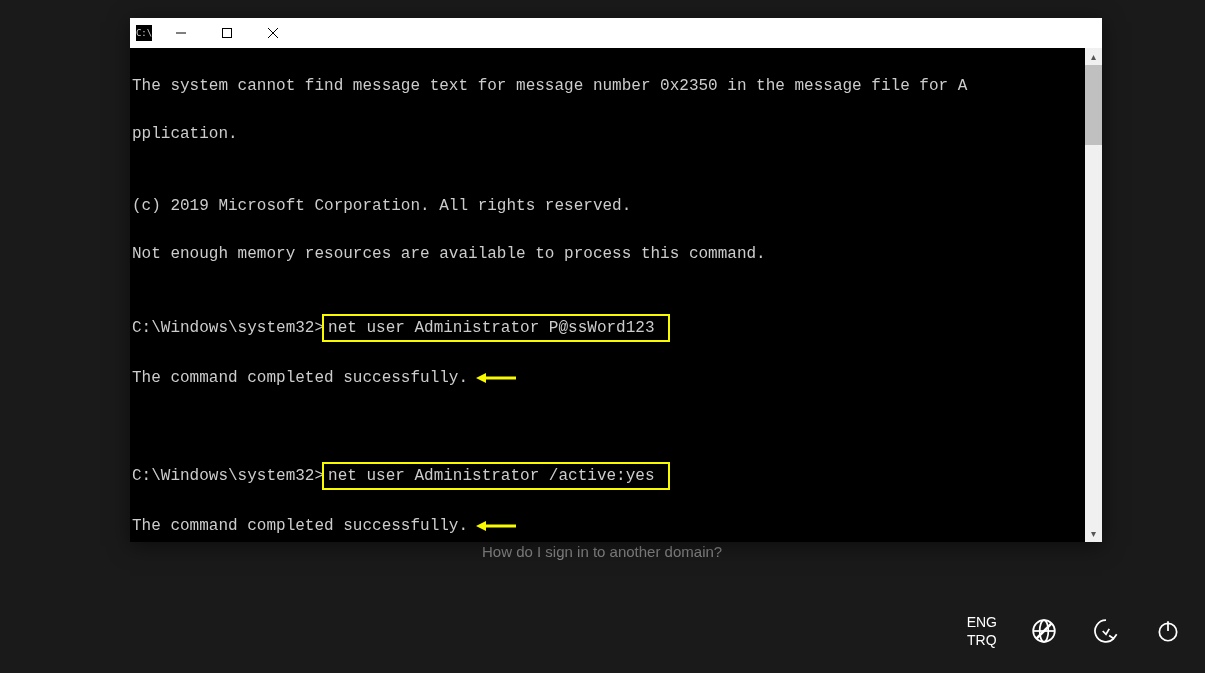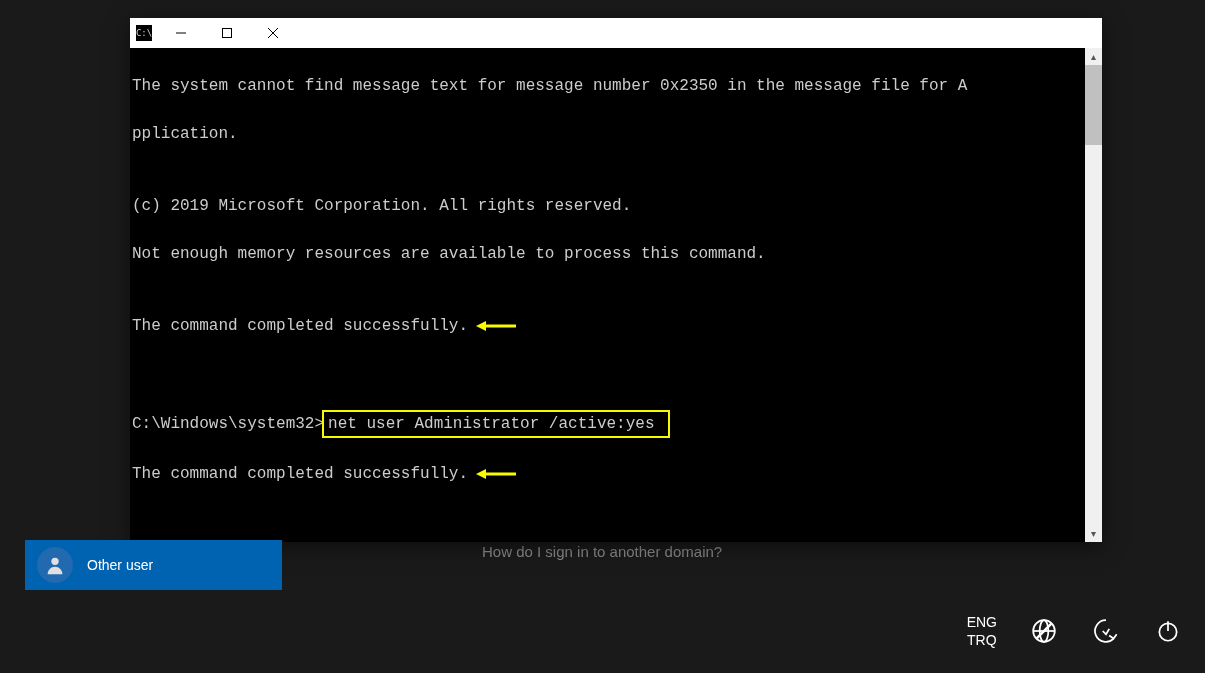--- a/index.html
+++ b/index.html
@@ -179,20 +179,21 @@
     </div>
   </div>
 
   <div class="console-area">
 <div class="line"><span>The system cannot find message text for message number 0x2350 in the message file for A</span></div>
 <div class="line"><span>pplication.</span></div>
 <div class="line"><span></span></div>
 <div class="line"><span>(c) 2019 Microsoft Corporation. All rights reserved.</span></div>
 <div class="line"><span>Not enough memory resources are available to process this command.</span></div>
 <div class="line"><span></span></div>
+<div class="line"><span>C:\Windows\system32&gt;</span><span class="hl">net user Administrator P@ssWord123 </span></div>
 <div class="line"><span>The command completed successfully.</span><span class="arrow"><svg width="40" height="12">
             <line x1="40" y1="6" x2="6" y2="6" stroke="#f9f900" stroke-width="3"></line>
             <polygon points="0,6 10,1 10,11" fill="#f9f900"></polygon>
           </svg></span></div>
 <div class="line"><span></span></div>
 <div class="line"><span></span></div>
 <div class="line"><span>C:\Windows\system32&gt;</span><span class="hl">net user Administrator /active:yes </span></div>
 <div class="line"><span>The command completed successfully.</span><span class="arrow"><svg width="40" height="12">
             <line x1="40" y1="6" x2="6" y2="6" stroke="#f9f900" stroke-width="3"></line>
             <polygon points="0,6 10,1 10,11" fill="#f9f900"></polygon>
@@ -205,29 +206,20 @@
   <div class="scrollbar">
     <div class="scroll-up">▴</div>
     <div class="scroll-track">
       <div class="scroll-thumb"></div>
     </div>
     <div class="scroll-down">▾</div>
   </div>
 </div>
 
 <div class="user-list">
-  <div class="user-tile selected">
-    <div class="user-avatar">
-      <svg width="22" height="22" viewBox="0 0 24 24">
-          <circle cx="12" cy="8" r="4"></circle>
-          <path d="M4 22c0-4.4 3.6-8 8-8s8 3.6 8 8"></path>
-        </svg>
-    </div>
-    <div class="user-label">Other user</div>
-  </div>
 </div>
 
 <div class="bottom-right">
   <div class="lang-block">
     <div>ENG</div>
     <div>TRQ</div>
   </div>
   <div class="sys-icon">
     <svg width="26" height="26" viewBox="0 0 24 24">
         <circle cx="12" cy="12" r="10"></circle>

